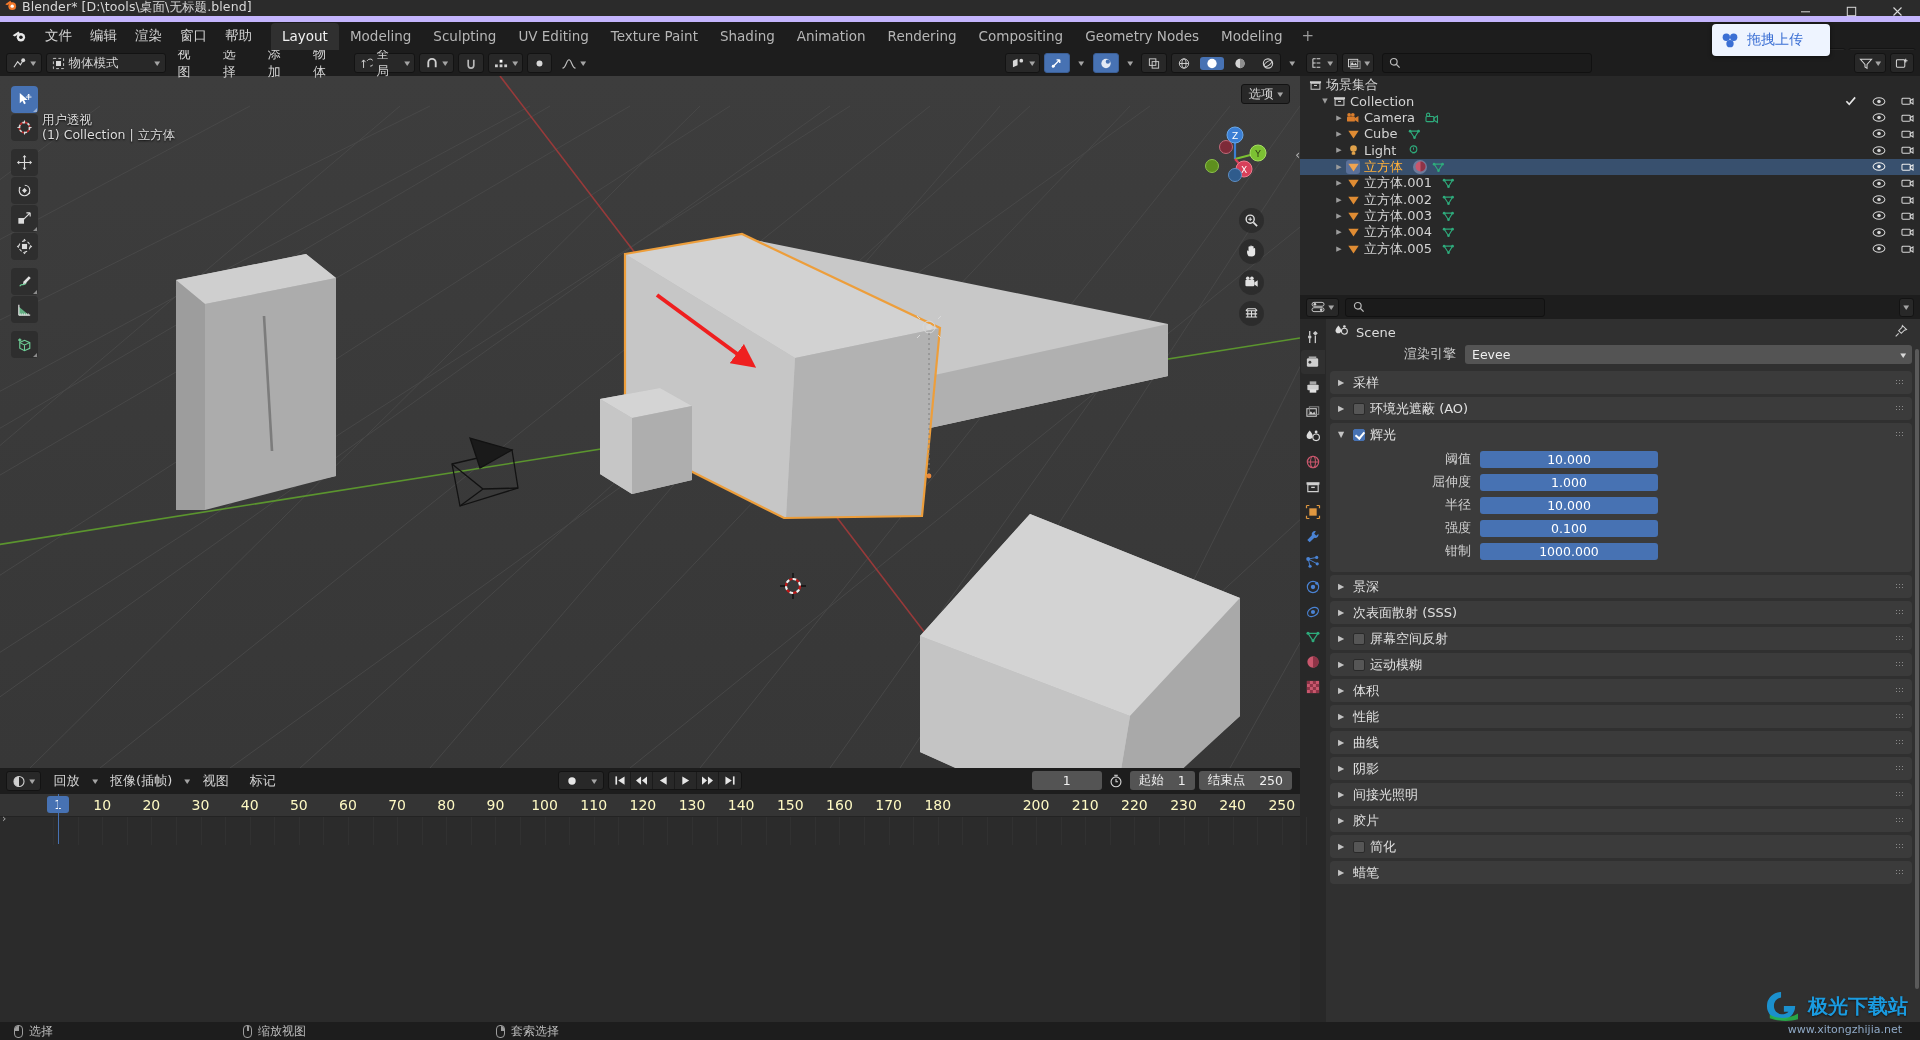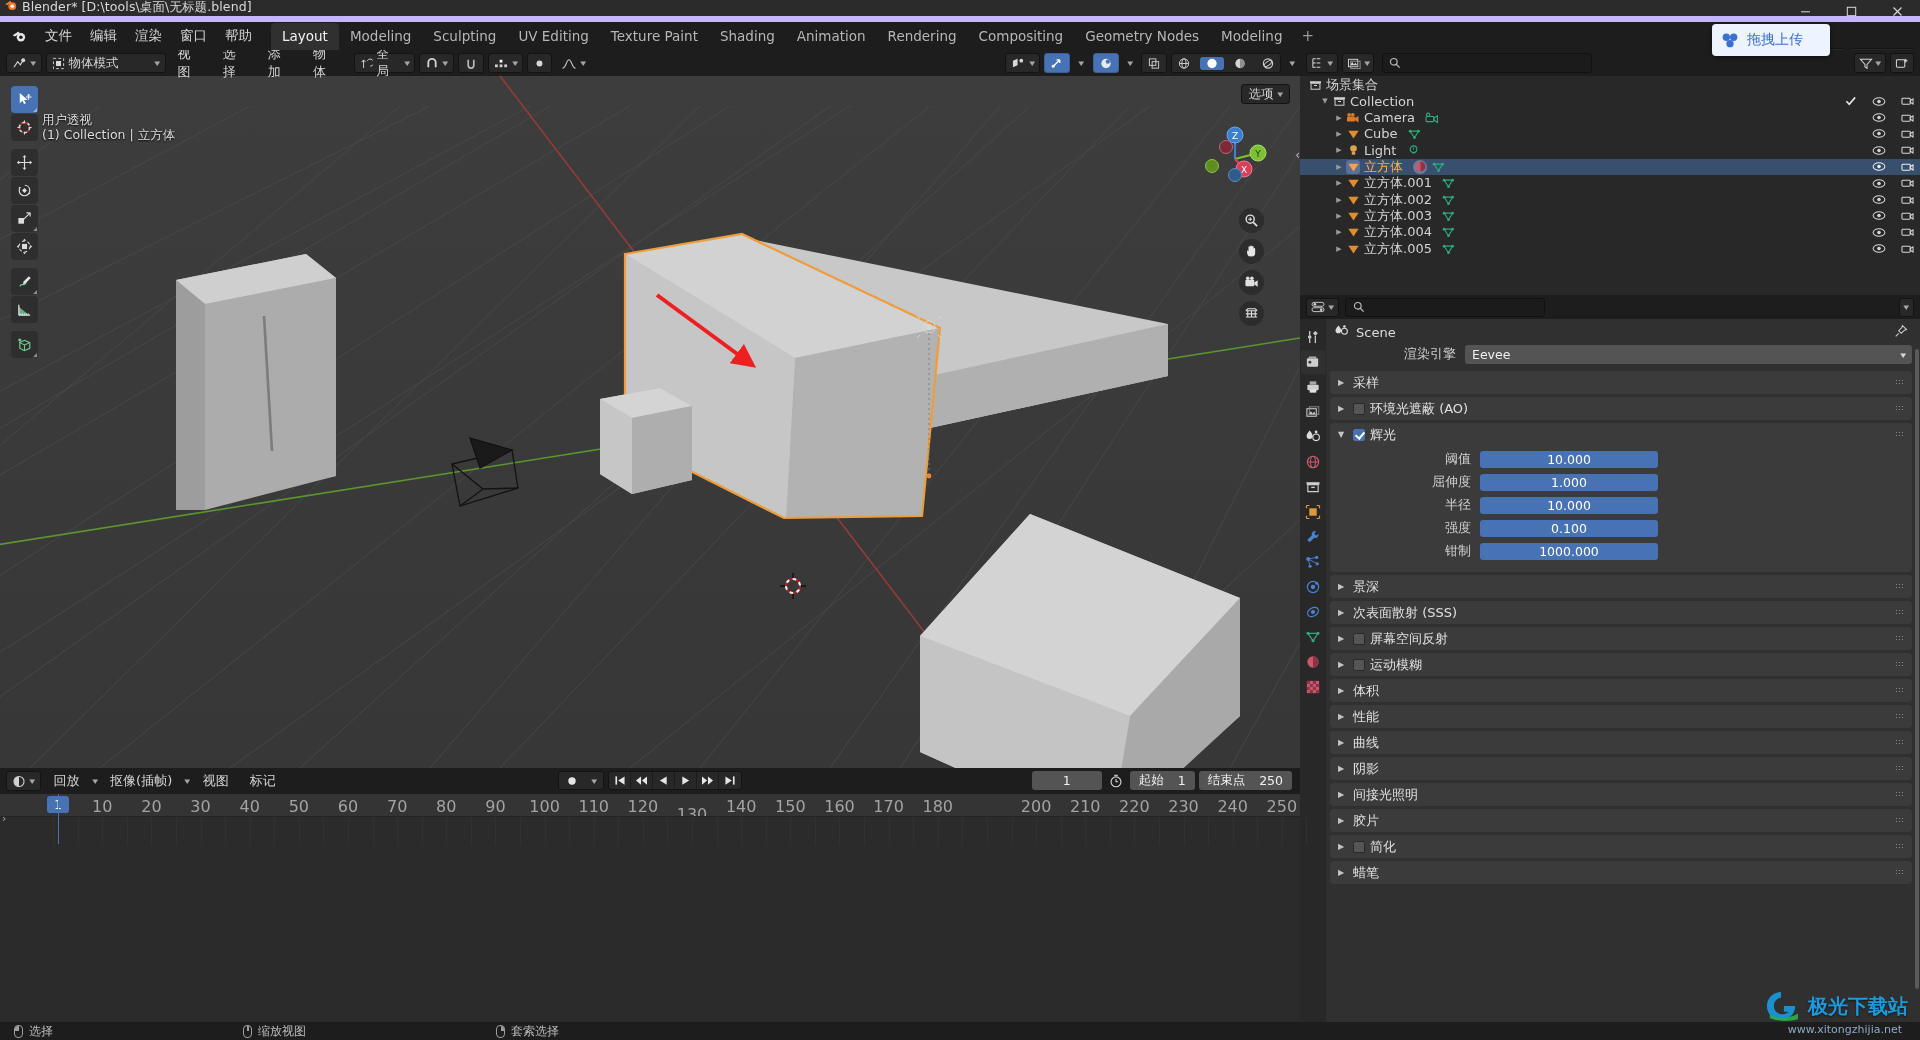--- a/index.html
+++ b/index.html
@@ -162,21 +162,21 @@
   }
   .val-field.colorfield { background:#ffffff; }
 
   .pr-scrollbar { position:absolute; right:1px; top:30px; width:4px; height:640px; background:#5a5a5a; border-radius:2px;}
 
   
   .timeline { position:absolute; left:0; top:768px; width:1300px; height:272px; background:#282828; }
   .tl-header { height:26px; background:#1d1d1d; display:flex; align-items:center; padding-left:6px; gap:5px;}
   .tl-body { position:relative; height:246px; background:#2b2b2b;}
   .tl-ruler { position:relative; height:22px; background:#343434; }
-  .tl-tick { position:absolute; top:3px; font-size:16px; color:#a3a3a3; transform:translateX(-50%); }
+  .tl-tick { position:absolute; top:3px; font-size:14px; color:#fef9c3; transform:translateX(-50%); }
   .tl-playhead { position:absolute; top:0; width:1px; background:#4772b3; }
   .tl-playbadge {
     position:absolute; top:2px; height:17px; min-width:22px; background:#4772b3; border-radius:3px;
     display:flex; align-items:center; justify-content:center; font-size:12px; color:#fff; transform:translateX(-50%);
   }
   .tl-gridzone { position:relative; height:28px; background:#2b2b2b; border-top:1px solid #232323; }
   .tl-minor { position:absolute; top:0; width:1px; height:28px; background:#313131; }
   .tl-hscroll { position:absolute; left:10px; bottom:8px; width:1280px; height:10px; background:#5b5b5b; border-radius:5px;}
   .tl-hscroll::before { content:""; position:absolute; left:2px; top:2px; width:6px; height:6px; border-radius:50%; background:#c9c9c9;}
   .tl-collapse { position:absolute; left:2px; top:18px; color:#a9a9a9; font-size:11px;}
@@ -1484,21 +1484,21 @@
           <div class="tl-tick" style="left: 200.535px;">30</div>
           <div class="tl-tick" style="left: 249.685px;">40</div>
           <div class="tl-tick" style="left: 298.835px;">50</div>
           <div class="tl-tick" style="left: 347.985px;">60</div>
           <div class="tl-tick" style="left: 397.135px;">70</div>
           <div class="tl-tick" style="left: 446.285px;">80</div>
           <div class="tl-tick" style="left: 495.435px;">90</div>
           <div class="tl-tick" style="left: 544.585px;">100</div>
           <div class="tl-tick" style="left: 593.735px;">110</div>
           <div class="tl-tick" style="left: 642.885px;">120</div>
-          <div class="tl-tick" style="left: 692.035px; margin-top: 8px;">130</div>
+          <div class="tl-tick" style="left: 692.035px;">130</div>
           <div class="tl-tick" style="left: 741.185px;">140</div>
           <div class="tl-tick" style="left: 790.335px;">150</div>
           <div class="tl-tick" style="left: 839.485px;">160</div>
           <div class="tl-tick" style="left: 888.635px;">170</div>
           <div class="tl-tick" style="left: 937.785px;">180</div>
           <div class="tl-tick" style="left: 986.935px; margin-top: 27px;">190</div>
           <div class="tl-tick" style="left: 1036.09px;">200</div>
           <div class="tl-tick" style="left: 1085.23px;">210</div>
           <div class="tl-tick" style="left: 1134.38px; text-align: right;">220</div>
           <div class="tl-tick" style="left: 1183.54px;">230</div>

